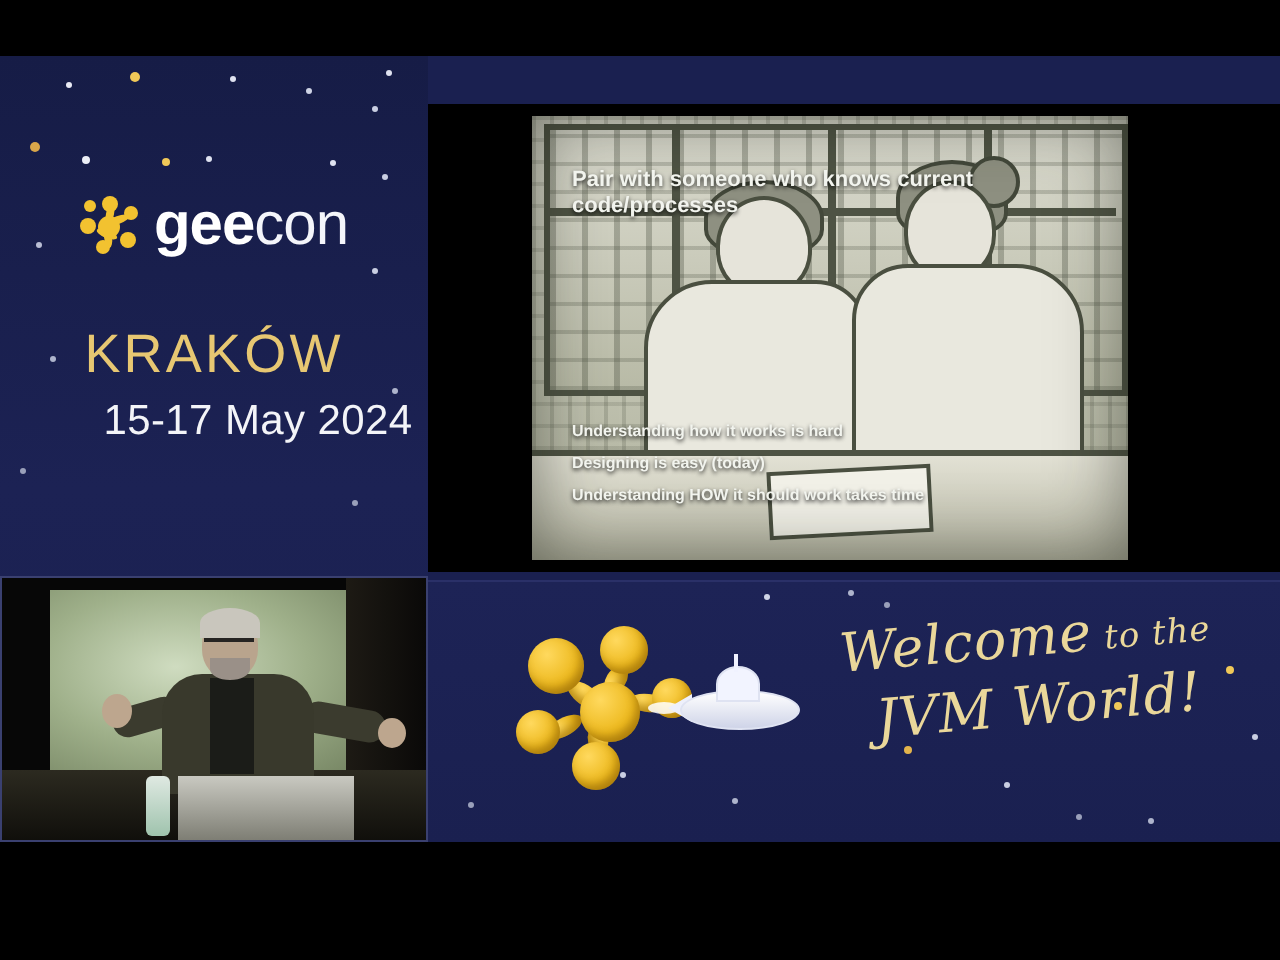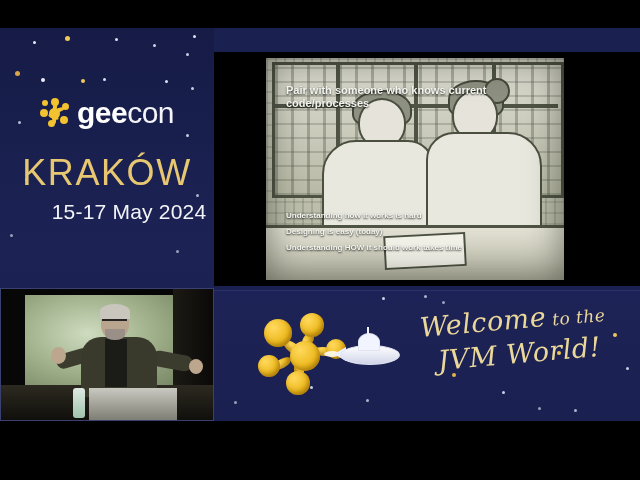--- a/index.html
+++ b/index.html
@@ -17,41 +17,41 @@
 
   
   #left-col{position:absolute;left:0;top:0;width:214px;height:393px;
             background:linear-gradient(180deg,#161c46 0%,#1c2254 55%,#1a2050 100%);overflow:hidden;}
 
   .starfield{position:absolute;inset:0;pointer-events:none;}
   .star{position:absolute;border-radius:50%;}
 
   #brand-block{position:absolute;left:0;top:70px;width:214px;text-align:center;}
 
-  .logo-row{display:flex;align-items:flex-start;justify-content:center;gap:7px;margin-bottom:24px;}
+  .logo-row{display:flex;align-items:flex-start;justify-content:center;gap:7px;margin-bottom:34px;}
   .logo-mark{position:relative;width:30px;height:30px;flex:0 0 30px;}
   .logo-mark span{position:absolute;background:#f2c230;border-radius:50%;}
   .lm-c{width:11px;height:11px;left:9.5px;top:9.5px;}
   .lm-1{width:8px;height:8px;left:11px;top:0px;}
   .lm-2{width:7px;height:7px;left:22px;top:5px;}
   .lm-3{width:8px;height:8px;left:20px;top:18px;}
   .lm-4{width:7px;height:7px;left:8px;top:22px;}
   .lm-5{width:8px;height:8px;left:0px;top:11px;}
   .lm-6{width:6px;height:6px;left:2px;top:2px;}
   .lm-bar{background:#f2c230;position:absolute;}
   .lb1{width:4px;height:12px;left:13px;top:3px;transform:rotate(12deg);}
   .lb2{width:12px;height:4px;left:13px;top:10px;transform:rotate(-20deg);}
   .lb3{width:11px;height:4px;left:8px;top:17px;transform:rotate(22deg);}
   .lb4{width:4px;height:11px;left:12px;top:15px;transform:rotate(-8deg);}
 
   .logo-text{font-size:30px;line-height:30px;letter-spacing:-0.5px;color:#fff;}
   .logo-text b{font-weight:700;}
   .logo-text i{font-style:normal;font-weight:300;color:#f4f5fa;}
 
-  .city{font-size:36px;letter-spacing:1.6px;color:#e7c772;font-weight:400;margin-bottom:6px;}
+  .city{font-size:27px;letter-spacing:1.6px;color:#e7c772;font-weight:400;margin-bottom:6px;}
   .dates{font-size:21px;color:#f3f4f8;font-weight:400;letter-spacing:0.2px;padding-left:44px;}
 
   
   #webcam{position:absolute;left:0;top:260px;width:214px;height:133px;
           background:#060606;border:1px solid #3a4070;box-sizing:border-box;overflow:hidden;}
   .cam-screen{position:absolute;left:22px;top:6px;width:162px;height:96px;
               background:radial-gradient(ellipse at 40% 40%,#cfdcc0 0%,#9fb08a 48%,#6e7d5c 100%);}
   .cam-dark-l{position:absolute;left:0;top:0;width:24px;height:133px;background:#070707;}
   .cam-dark-r{position:absolute;right:0;top:0;width:40px;height:133px;
               background:linear-gradient(90deg,#1d1a14 0%,#0a0908 100%);}

